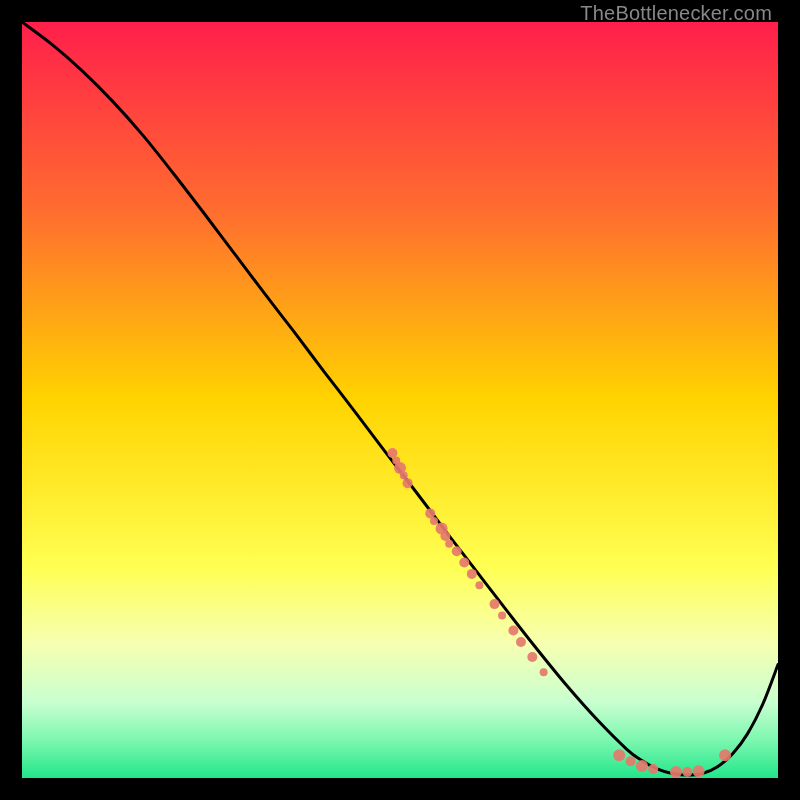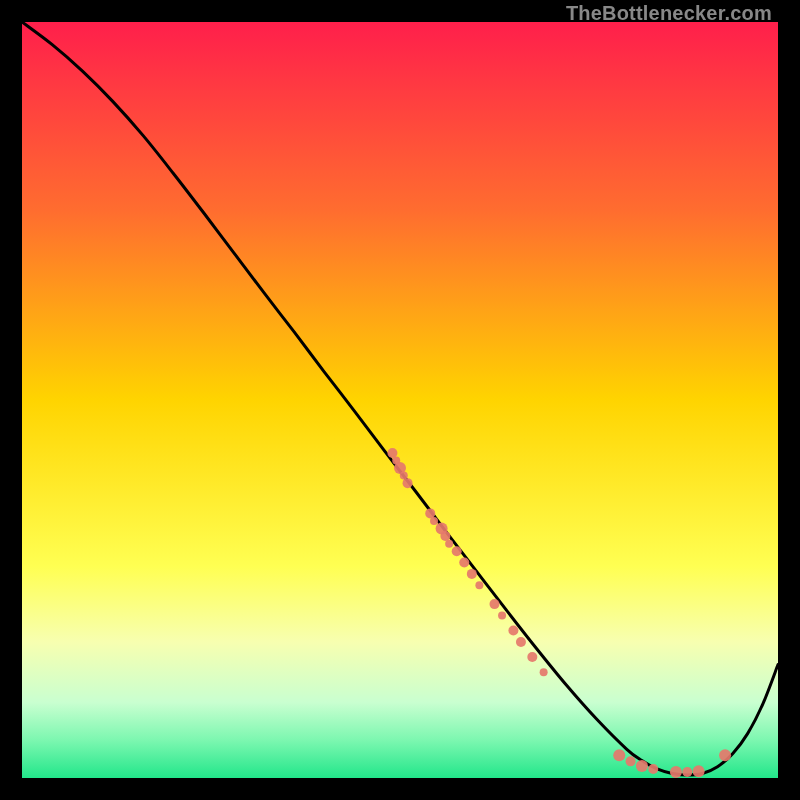--- a/index.html
+++ b/index.html
@@ -25,21 +25,21 @@
     top: 0;
     width: 756px;
     height: 756px;
   }
   .attribution {
     position: absolute;
     top: 2px;
     right: 28px;
     color: #888;
     font-size: 20px;
-    font-weight: 700;
+    font-weight: 400;
     letter-spacing: 0.2px;
   }
 </style>
 </head>
 <body>
 
 <div class="attribution">TheBottlenecker.com</div>
 
 <div class="frame">
   <svg class="plot" viewBox="0 0 756 756" preserveAspectRatio="none">

